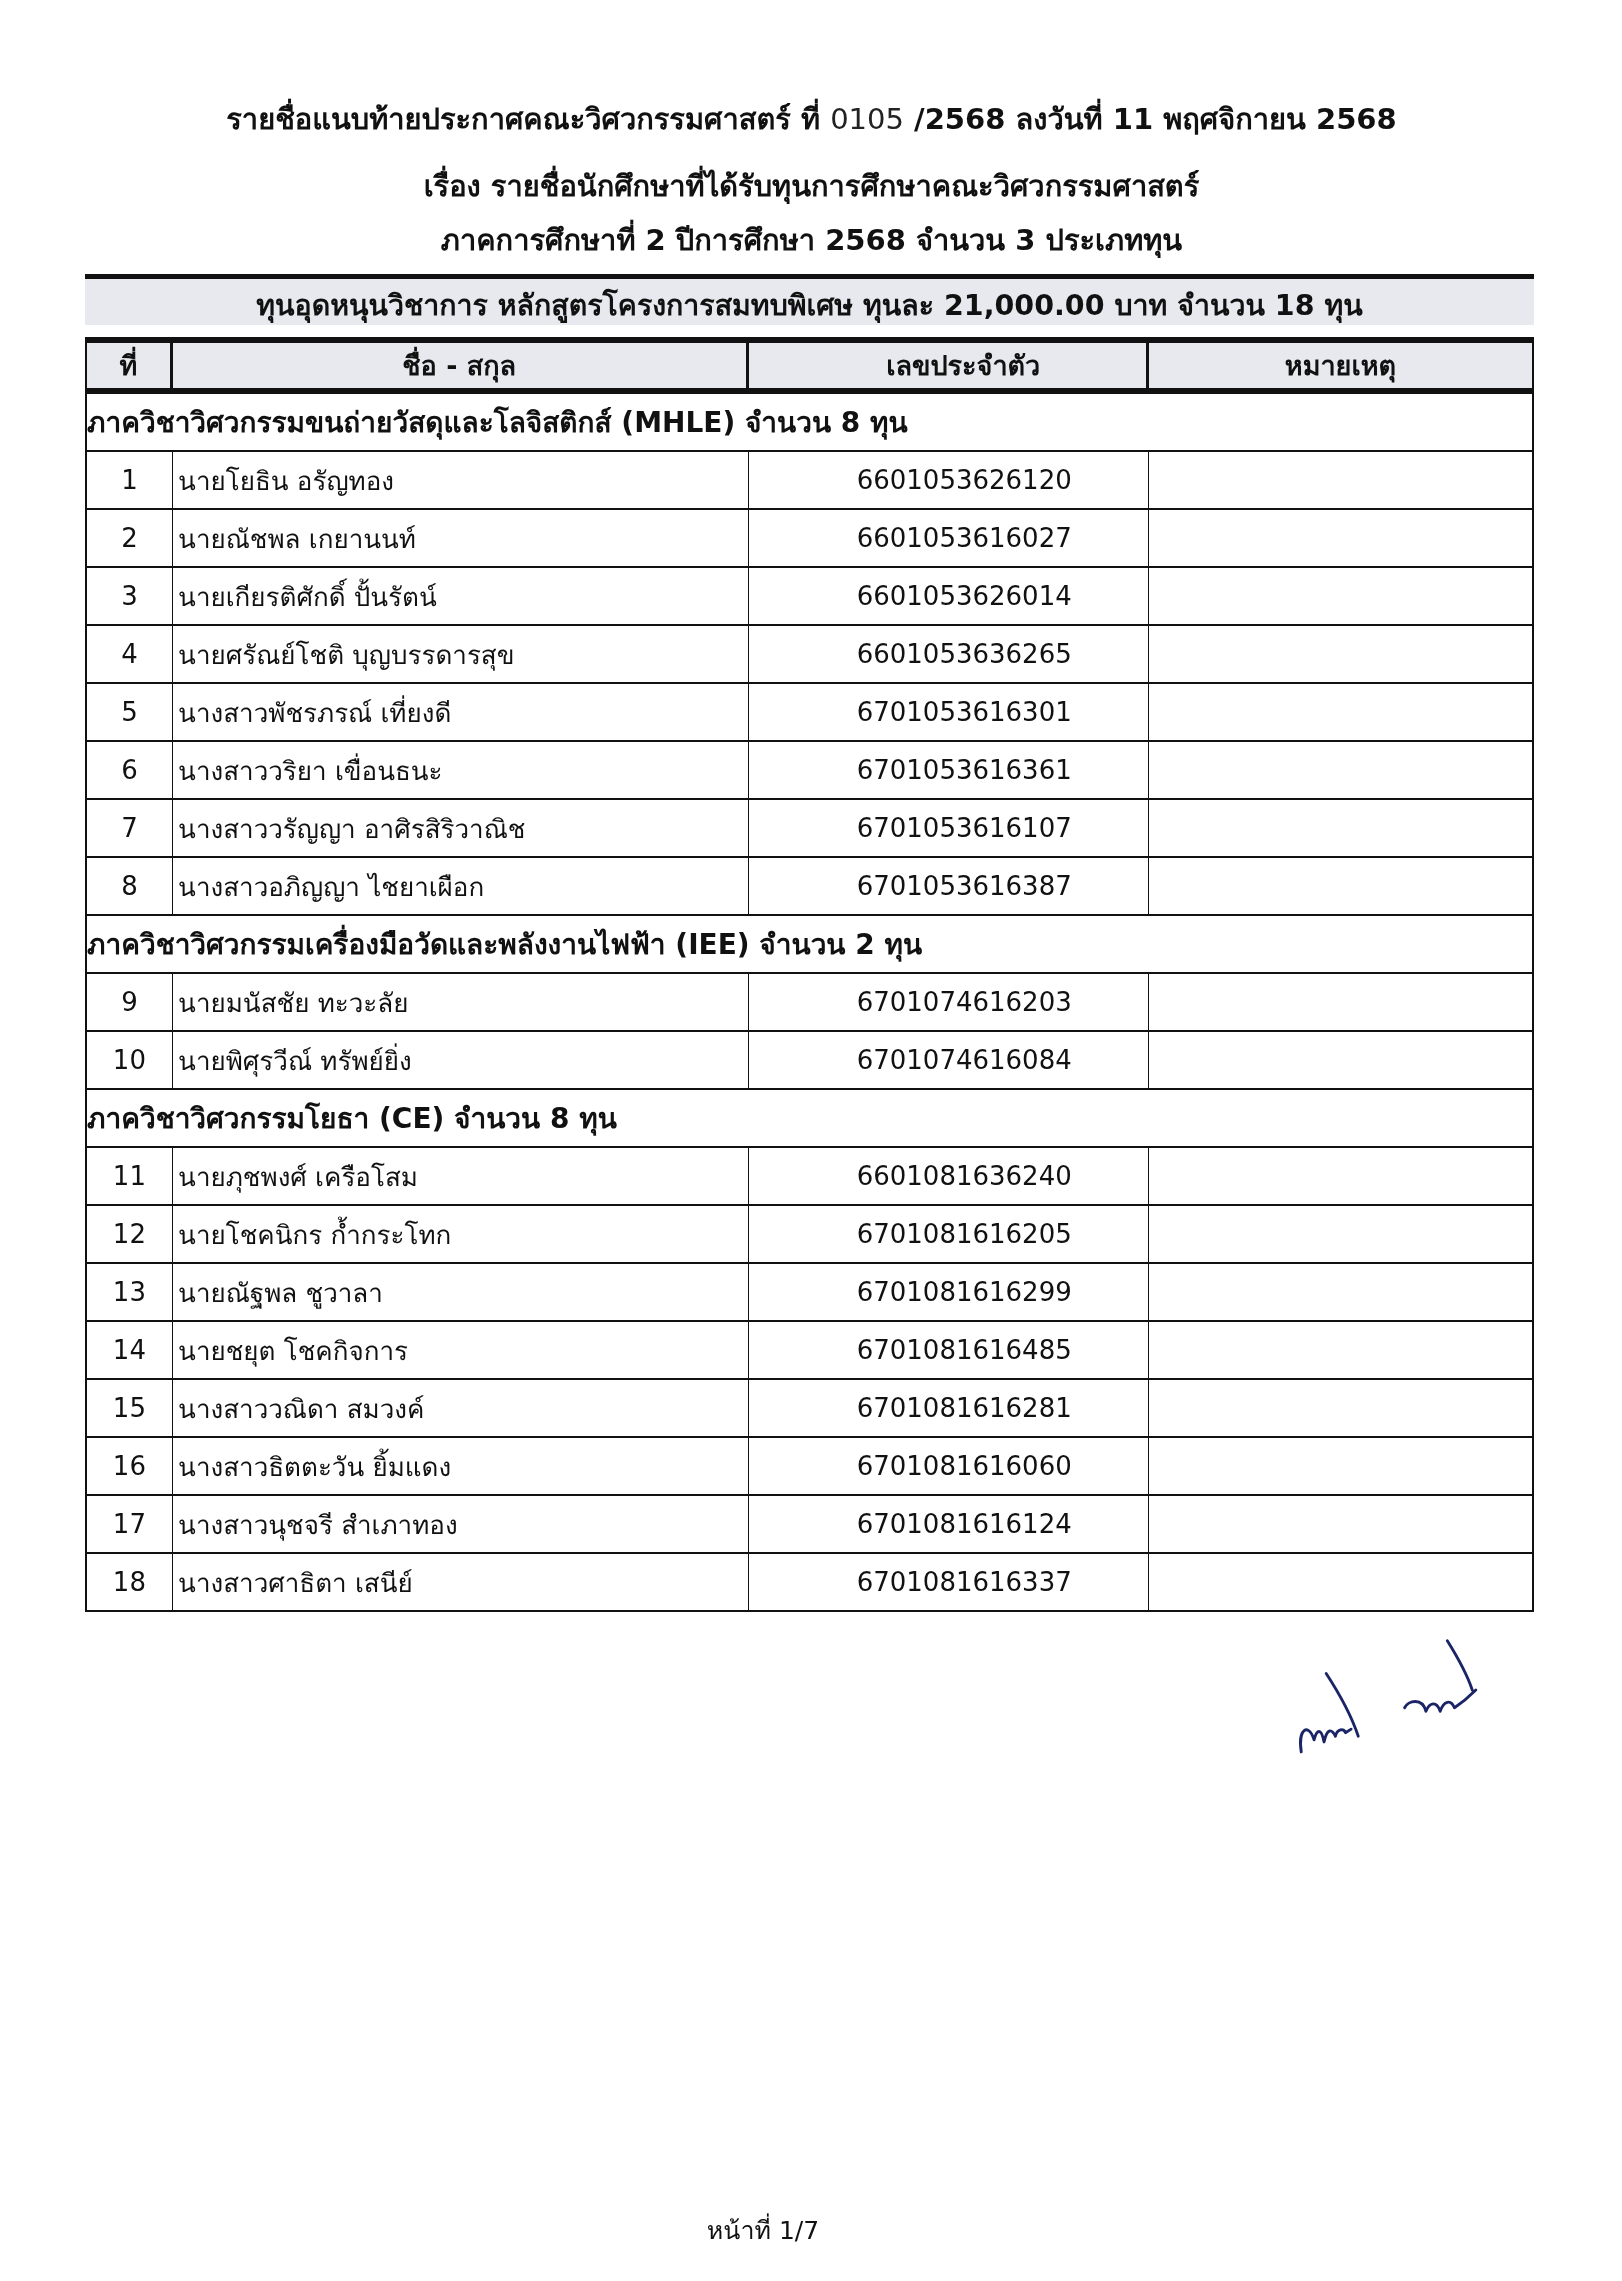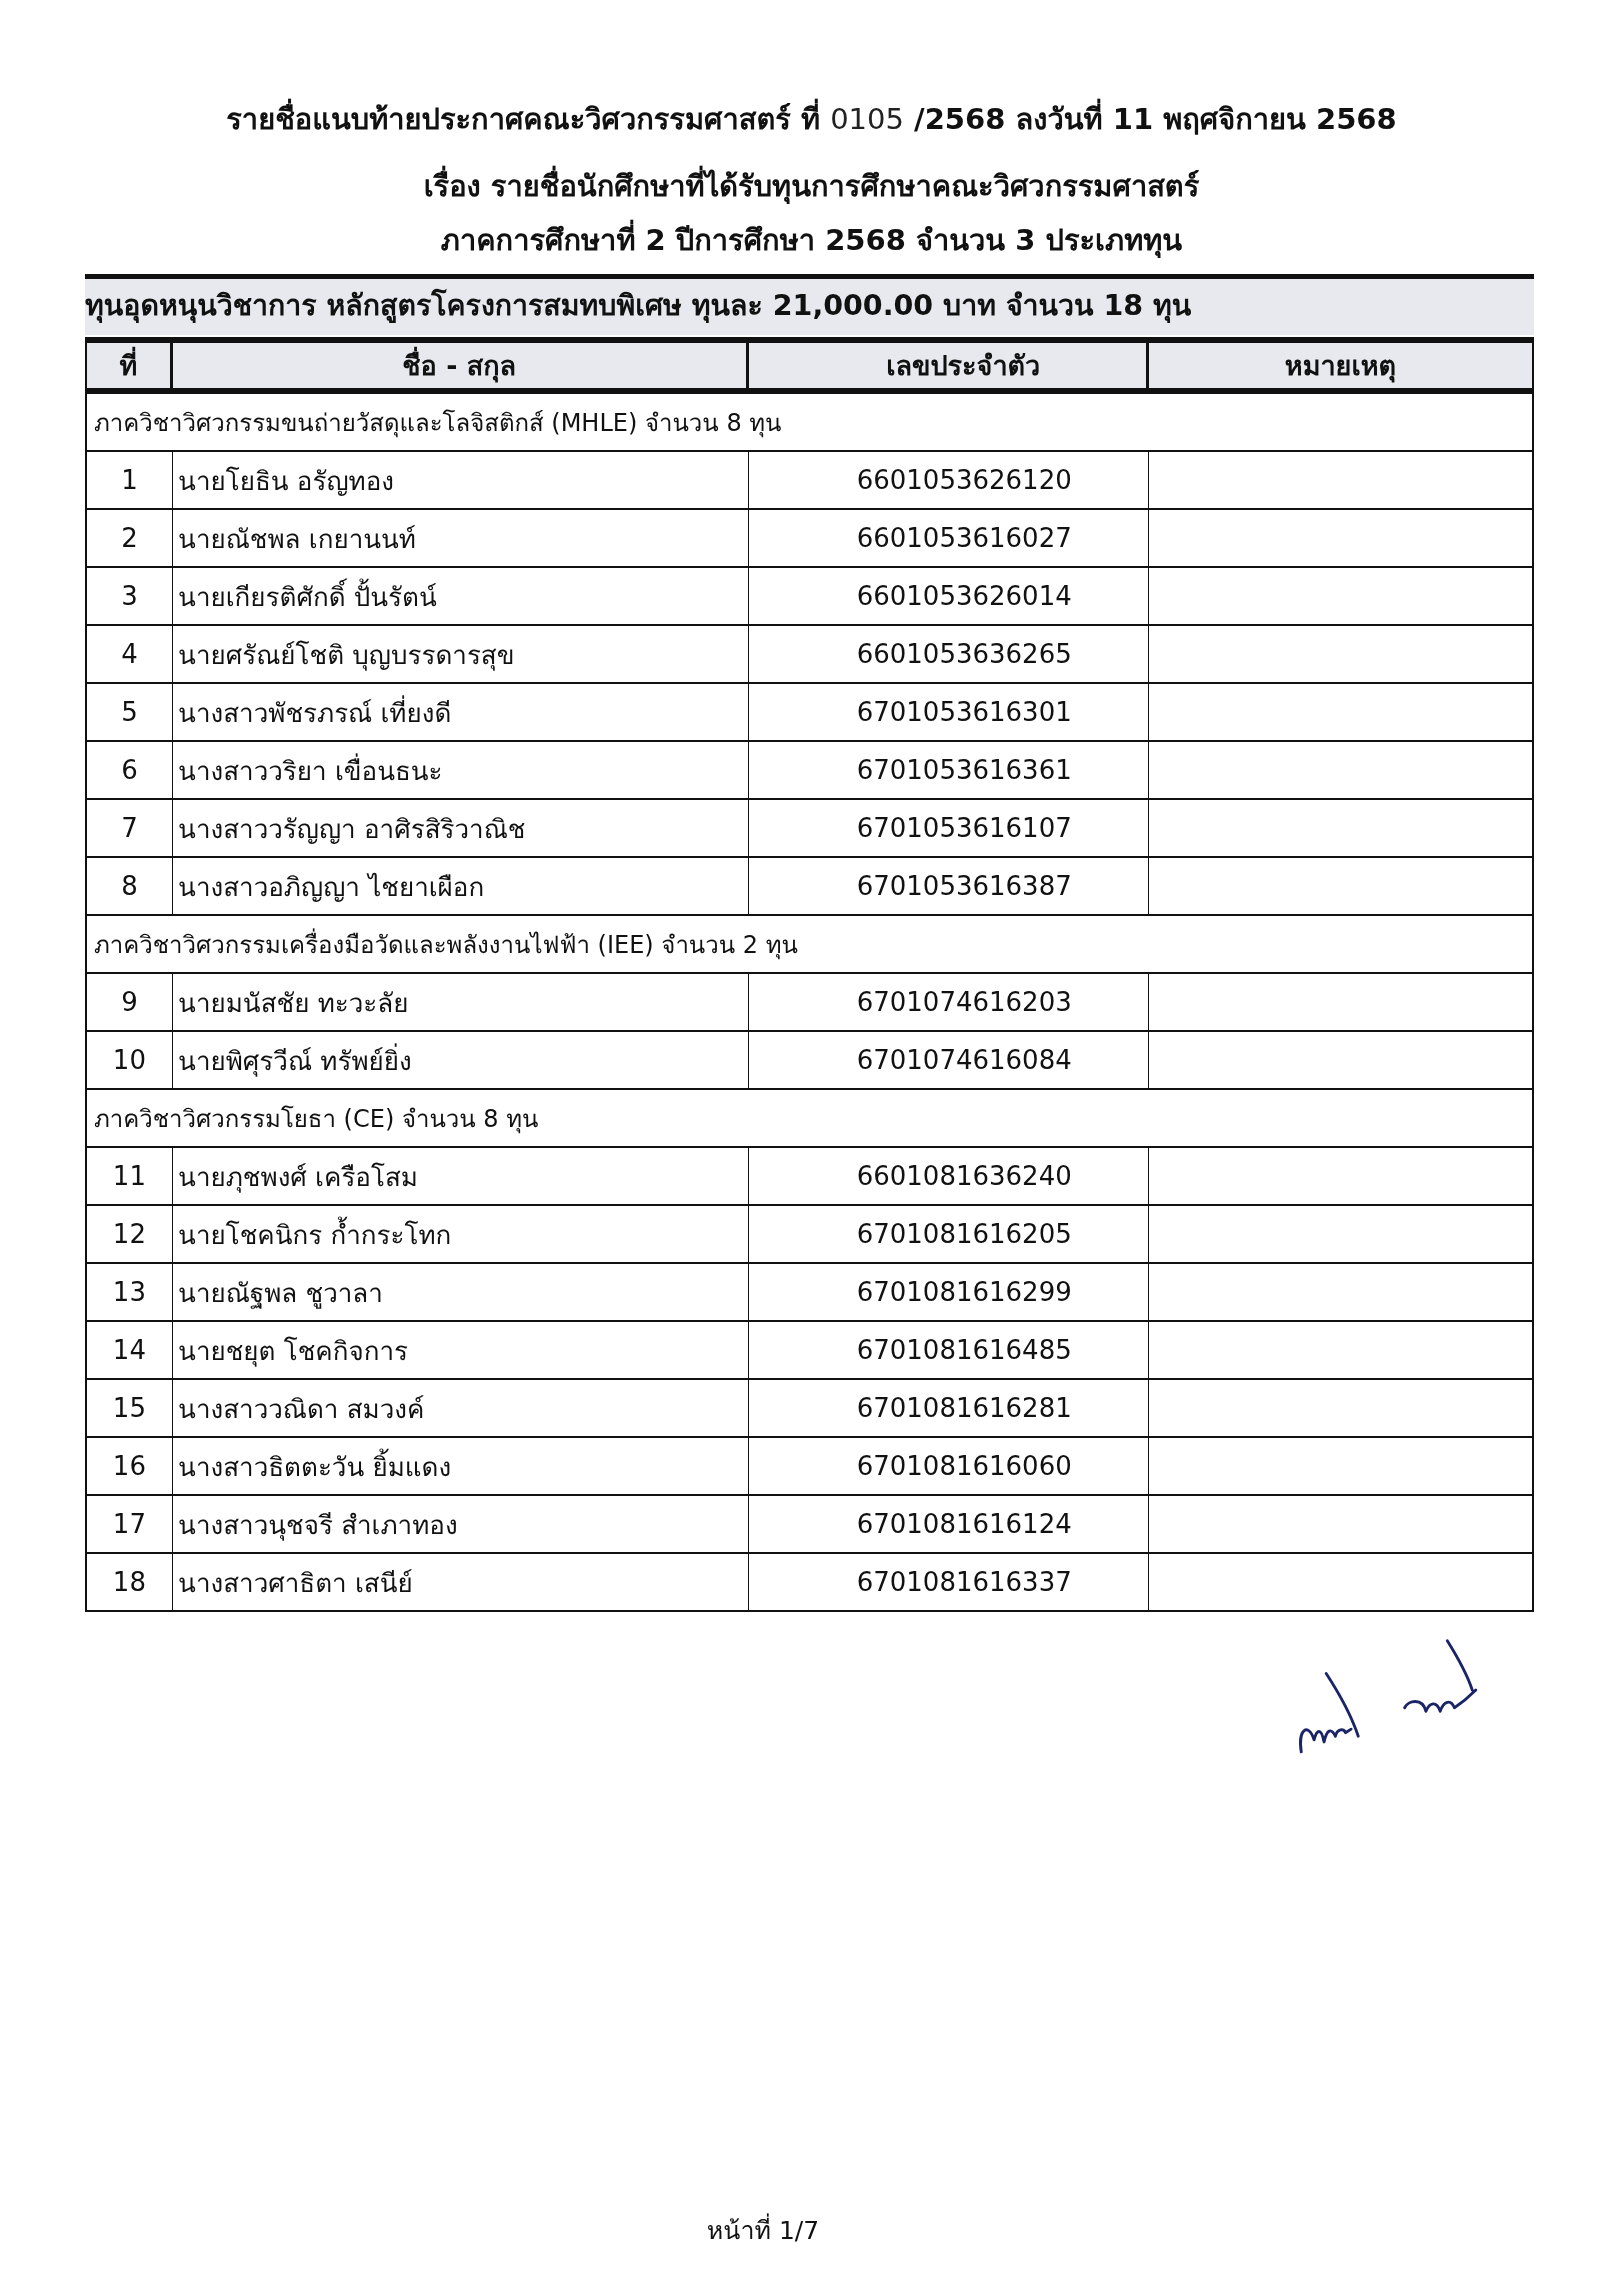--- a/index.html
+++ b/index.html
@@ -4,41 +4,41 @@
 <style>
   html,body{margin:0;padding:0;background:#ffffff;}
   body{width:1623px;height:2281px;position:relative;overflow:hidden;
        font-family:"DejaVu Sans","Liberation Sans",sans-serif;color:#111;}
   .heading{position:absolute;left:0;width:1623px;text-align:center;
            font-weight:bold;font-size:29px;line-height:43px;letter-spacing:0px;}
   #h1{top:98px;}
   #h2{top:165px;}
   #h3{top:219px;}
   #h1 .hand{font-family:"DejaVu Sans",sans-serif;font-weight:normal;color:#222;}
-  .band{position:absolute;left:85px;top:274px;width:1449px;height:61px;
+  .band{position:absolute;left:85px;top:274px;width:1449px;height:51px;
         background:#e8e9ee;border-top:5.3px solid #111;box-sizing:border-box;
-        font-weight:bold;font-size:28.5px;line-height:53px;}
+        text-align:center;font-weight:bold;font-size:28.5px;line-height:53px;}
   .hdr{position:absolute;left:85px;top:337px;width:1449px;height:57px;
        background:#e8e9ee;border:2.7px solid #111;border-top:6.2px solid #111;border-bottom:6.2px solid #111;
        box-sizing:border-box;display:flex;font-weight:bold;font-size:27px;}
   .hdr > div{display:flex;align-items:center;justify-content:center;height:100%;box-sizing:border-box;}
   .c1{width:86px;}
   .c2{width:577px;}
   .c3{width:401px;padding-left:32px;}
   .c4{width:384px;}
   .hdr .c1,.hdr .c2,.hdr .c3{border-right:3.6px solid #111;}
   .rows{position:absolute;left:85px;top:394px;width:1449px;}
   .row{height:58px;box-sizing:border-box;border-left:2.7px solid #111;border-right:2.7px solid #111;
        border-bottom:2.7px solid #111;display:flex;font-size:26px;}
   .row > div{display:flex;align-items:center;height:100%;box-sizing:border-box;}
   .row .c1{justify-content:center;border-right:1.8px solid #111;}
   .row .c2{padding-left:5.3px;border-right:1.8px solid #111;}
   .row .c3{justify-content:center;border-right:1.8px solid #111;}
   .sec{height:58px;box-sizing:border-box;border-left:2.7px solid #111;border-right:2.7px solid #111;
-       border-bottom:2.7px solid #111;font-weight:normal;font-size:24px;display:flex;align-items:center;padding-left:7px;}
+       border-bottom:2.7px solid #111;font-weight:bold;font-size:28px;display:flex;align-items:center;padding-left:0;}
   .footer{position:absolute;top:2210px;left:0;width:1526px;text-align:center;font-size:25px;}
   .sig{position:absolute;left:1230px;top:1622px;width:285px;height:143px;}
 </style>
 </head>
 <body>
 
 <div id="h1" class="heading">
   <span>รายชื่อแนบท้ายประกาศคณะวิศวกรรมศาสตร์ ที่ </span><span class="hand">0105</span><span> /2568 ลงวันที่ 11  พฤศจิกายน 2568</span>
 </div>
 <div id="h2" class="heading">เรื่อง รายชื่อนักศึกษาที่ได้รับทุนการศึกษาคณะวิศวกรรมศาสตร์</div>

